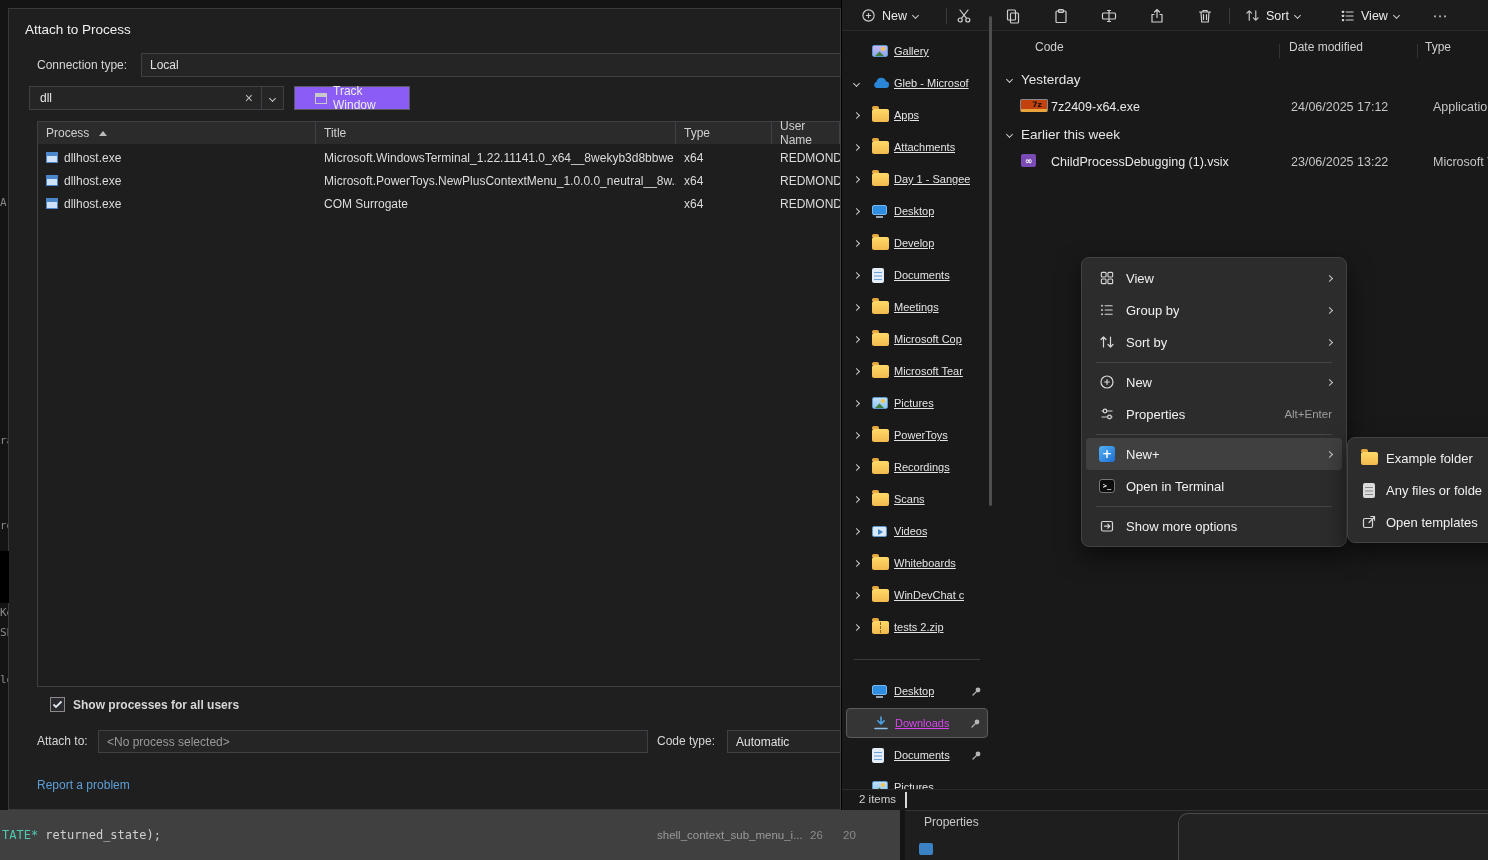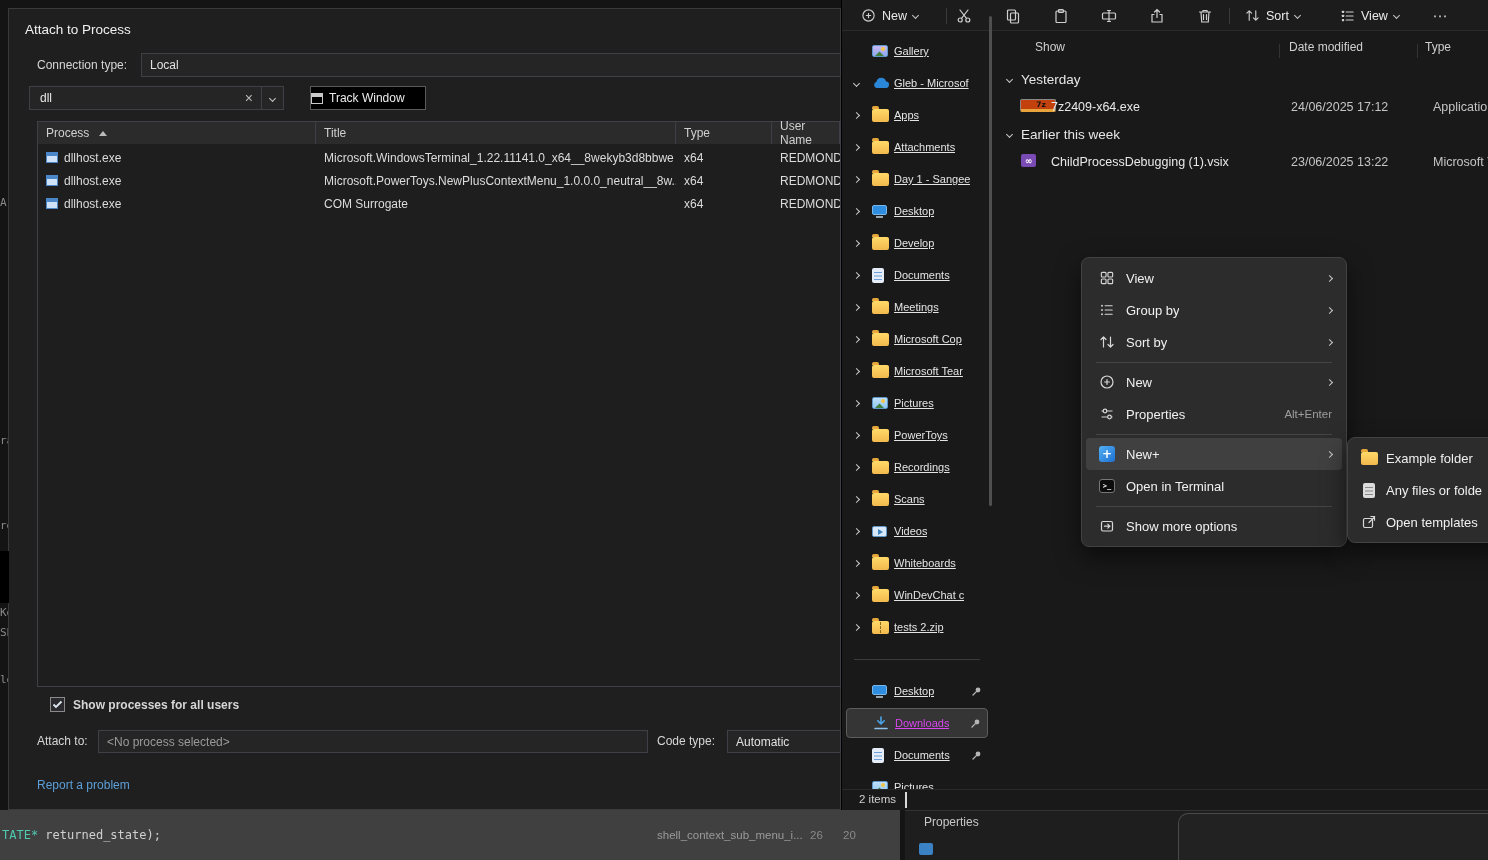--- a/index.html
+++ b/index.html
@@ -35,22 +35,22 @@
   .lbl{font-size:12px;color:#d6d6d6;}
   .conn-lbl{position:absolute;left:28px;top:49px;}
   .combo{position:absolute;background:#252526;border:1px solid #3f3f46;color:#e0e0e0;font-size:12px;
          display:flex;align-items:center;padding:0 8px;}
   .conn-combo{left:132px;top:44px;right:-1px;height:24px;}
   .filter-box{position:absolute;left:20px;top:77px;width:255px;height:24px;background:#252526;border:1px solid #3f3f46;
               display:flex;align-items:center;padding-left:10px;font-size:12px;color:#e8e8e8;}
   .filter-clear{position:absolute;right:30px;top:2px;color:#bbbbbb;font-size:14px;line-height:18px;cursor:default;}
   .filter-drop{position:absolute;right:0;top:0;bottom:0;width:22px;border-left:1px solid #3f3f46;
                display:flex;align-items:center;justify-content:center;}
-  .track-btn{position:absolute;left:301px;top:77px;width:116px;height:24px;background:#000000;border:1px solid #5a5a5a;
-             display:flex;align-items:center;gap:6px;padding:0 0;font-size:12px;color:#ececec;}
+  .track-btn{position:absolute;left:285px;top:77px;width:116px;height:24px;background:#8b5cf6;border:1px solid #5a5a5a;
+             display:flex;align-items:center;gap:6px;padding:0 20px;font-size:12px;color:#ececec;}
   .win-ico{width:12px;height:11px;border:1px solid #c9c9c9;position:relative;flex:0 0 auto;}
   .win-ico::before{content:"";position:absolute;top:0;left:0;right:0;height:3px;background:#c9c9c9;}
 
   .ptable{position:absolute;left:28px;top:112px;right:-1px;height:566px;border:1px solid #3f3f46;background:#1e1e1e;}
   .pt-head{position:absolute;left:0;right:0;top:0;height:22px;background:#2b2b2b;display:flex;font-size:12px;color:#d0d0d0;}
   .pt-h{display:flex;align-items:center;padding-left:8px;border-right:1px solid #3f3f46;}
   .pt-c1{width:278px;} .pt-c2{width:360px;} .pt-c3{width:96px;} .pt-c4{flex:1;}
   .sort-asc{width:0;height:0;border-left:4px solid transparent;border-right:4px solid transparent;
             border-bottom:5px solid #bbbbbb;margin-left:10px;}
   .pt-row{position:absolute;left:0;right:0;height:23px;display:flex;font-size:12px;color:#dcdcdc;align-items:center;}
@@ -109,21 +109,21 @@
   .i-doc{width:12px;height:15px;background:#e4edf8;border-radius:2px;position:relative;}
   .i-doc::before{content:"";position:absolute;left:2px;top:4px;width:8px;height:1.5px;background:#6b9fd8;box-shadow:0 3.5px 0 #6b9fd8,0 7px 0 #6b9fd8;}
   .i-doc.gray{background:#dcdcdc;} .i-doc.gray::before{background:#8a8a8a;box-shadow:0 3.5px 0 #8a8a8a,0 7px 0 #8a8a8a;}
   .i-pic{width:16px;height:12px;background:linear-gradient(#bfe0f8,#8fc7ef);border:1px solid #5e97c8;border-radius:2px;position:relative;overflow:hidden;}
   .i-pic::before{content:"";position:absolute;width:7px;height:7px;background:#3f7e3f;transform:rotate(45deg);bottom:-4px;left:3px;}
   .i-pic::after{content:"";position:absolute;width:4px;height:4px;border-radius:50%;background:#f3c64a;top:1px;right:2px;}
   .i-pic.gal{background:linear-gradient(#c9b8f2,#8fa7ef);}
   .i-video{width:15px;height:11px;background:#d9e9fa;border:1px solid #5e97c8;border-radius:2px;position:relative;}
   .i-video::before{content:"";position:absolute;left:5px;top:2px;border-left:5px solid #3b82c4;border-top:3px solid transparent;border-bottom:3px solid transparent;}
   .tile{border-radius:2px;display:flex;align-items:center;justify-content:center;}
-  .tile-7z{width:36px;height:13px;background:#c2410c;border:1px solid #888;border-bottom:3px solid #e8a33d;
+  .tile-7z{width:28px;height:13px;background:#c2410c;border:1px solid #888;border-bottom:3px solid #e8a33d;
            font:bold 7.5px "DejaVu Sans",sans-serif;color:#111;padding-left:6px;}
   .tile-vsix{width:15px;height:13px;background:#7a4bb5;font:bold 9px "DejaVu Sans",sans-serif;color:#fff;}
   .tile-newplus{width:16px;height:16px;border-radius:3px;background:linear-gradient(135deg,#53b1f5,#1d6fd1);
                 font:bold 12px "DejaVu Sans",sans-serif;color:#fff;line-height:1;}
   .tile-term{width:16px;height:14px;border-radius:3px;background:#0d0d0d;border:1px solid #777;
              font:bold 7px "DejaVu Sans Mono",monospace;color:#fff;}
 
   
   .ctxmenu{position:absolute;background:#2c2c2c;border:1px solid #424242;border-radius:8px;
            box-shadow:0 10px 24px rgba(0,0,0,.55);padding:4px;z-index:30;}
@@ -586,21 +586,21 @@
         <span class="nchev"></span>
         <span class="nico">
             <span class="i-pic"></span>
           </span>
         <span class="nlabel">Pictures</span>
       </div>
     </div>
     <div class="nav-scroll"></div>
 
     <div class="filelist">
-      <span class="fl-head" style="left:43px">Show</span>
+      <span class="fl-head" style="left:43px">Code</span>
       <span class="fl-head" style="left:297px">Date modified</span>
       <span class="fl-head" style="left:433px">Type</span>
       <div class="fl-hairline" style="left:287px"></div>
       <div class="fl-hairline" style="left:425px"></div>
 
       <div class="grp" style="left:15px;top:34px">
         <i class="chev chev-d sm"></i>
         <span>Yesterday</span>
       </div>
       <div class="file-row" style="top:62px">

